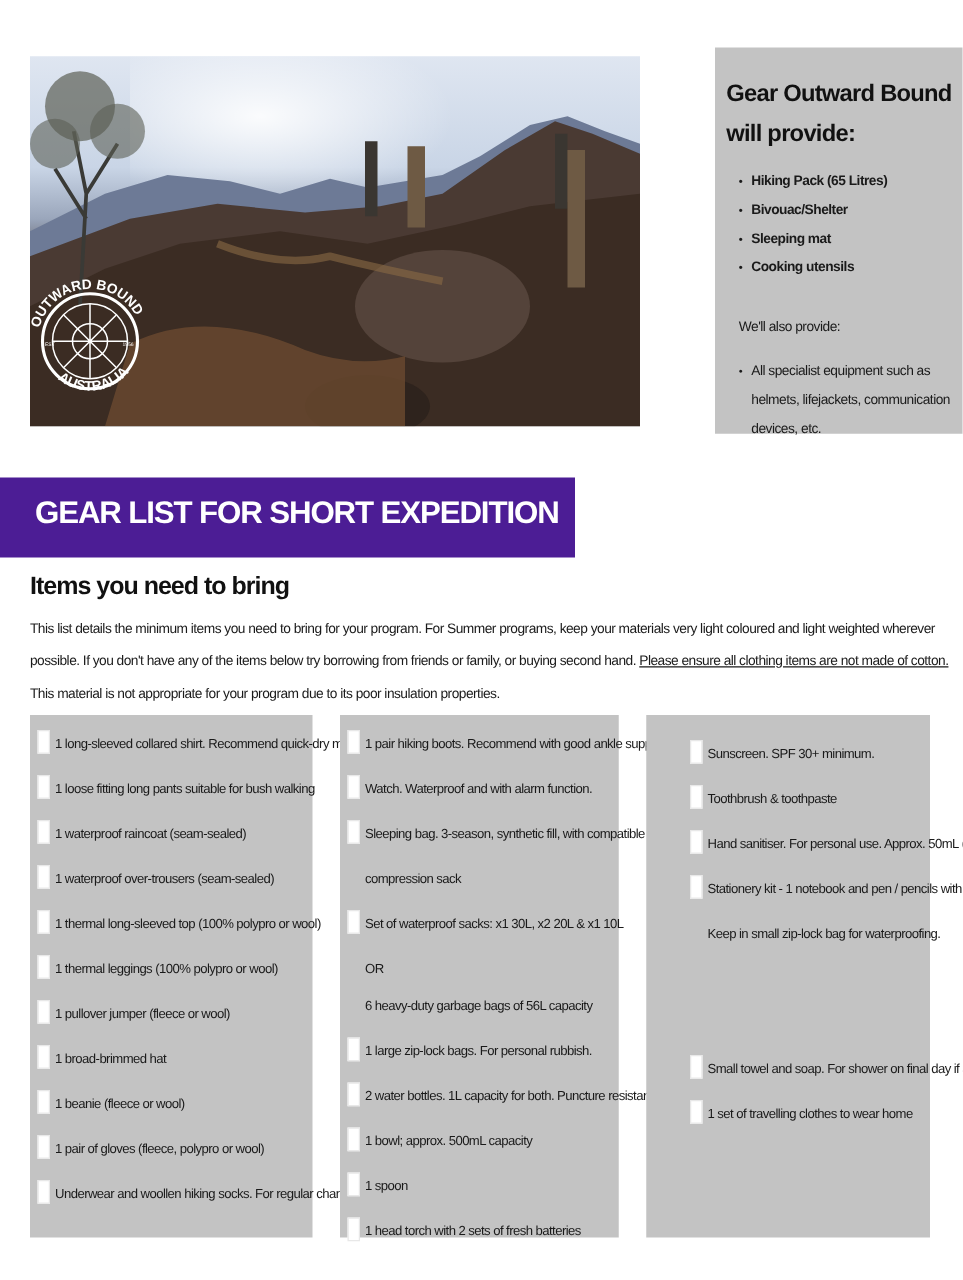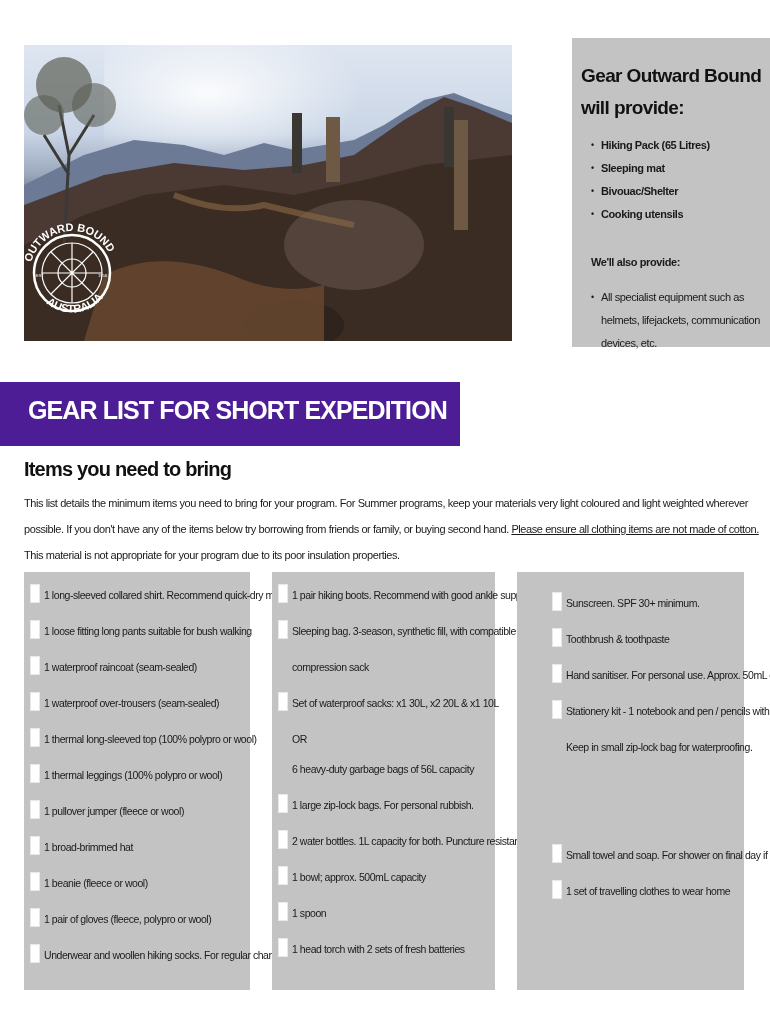--- a/index.html
+++ b/index.html
@@ -12,21 +12,21 @@
   .hero .sky-glow { position: absolute; left: 80px; top: 0; width: 260px; height: 120px;
           background: radial-gradient(ellipse at 40% 40%, rgba(255,255,255,0.9), rgba(255,255,255,0) 70%); }
   .hero svg { position: absolute; left: 0; top: 0; }
 
   
   .provide-panel { position: absolute; left: 572px; top: 38px; width: 205px; height: 309px; background: #c3c3c3; padding: 22px 10px 0 9px; }
   .provide-title { font-size: 19px; font-weight: bold; line-height: 32px; letter-spacing: -0.6px; color: #111; }
   .provide-list { list-style: none; margin-top: 10px; margin-left: 10px; font-weight: bold; }
   .provide-list li { font-size: 11px; line-height: 23px; letter-spacing: -0.4px; position: relative; padding-left: 10px; }
   .provide-list li::before { content: "•"; position: absolute; left: 0; font-size: 9px; }
-  .also-label { font-size: 11px; letter-spacing: -0.4px; margin-top: 30px; margin-left: 10px; font-weight: bold; }
+  .also-label { font-size: 11px; letter-spacing: -0.4px; margin-top: 30px; margin-left: 10px; }
   .also-list { list-style: none; margin-top: 18px; margin-left: 10px; }
   .also-list li { font-size: 11px; line-height: 23px; letter-spacing: -0.4px; position: relative; padding-left: 10px; }
   .also-list li::before { content: "•"; position: absolute; left: 0; font-size: 9px; }
 
   
   .title-bar { position: absolute; left: 0; top: 382px; width: 460px; height: 64px; background: #4c1d95; padding: 14px 0 0 28px; }
   .title-bar h1 { color: #fff; font-size: 25px; font-weight: bold; letter-spacing: -0.9px; }
 
   .section-heading { position: absolute; left: 24px; top: 458px; font-size: 20px; font-weight: bold; letter-spacing: -0.8px; color: #111; }
 
@@ -87,22 +87,22 @@
       <text x="12" y="232" font-size="4" fill="#ffffff" font-family="Liberation Sans, sans-serif">EST</text>
       <text x="74" y="232" font-size="4" fill="#ffffff" font-family="Liberation Sans, sans-serif">1956</text>
     </g>
   </svg>
 </div>
 
 <div class="provide-panel">
   <div class="provide-title">Gear Outward Bound will provide:</div>
   <ul class="provide-list">
     <li>Hiking Pack (65 Litres)</li>
+    <li>Bivouac/Shelter</li>
     <li>Sleeping mat</li>
-    <li>Bivouac/Shelter</li>
     <li>Cooking utensils</li>
   </ul>
   <div class="also-label">We'll also provide:</div>
   <ul class="also-list">
     <li>All specialist equipment such as helmets, lifejackets, communication devices, etc.</li>
   </ul>
 </div>
 
 <div class="title-bar">
   <h1>GEAR LIST FOR SHORT EXPEDITION</h1>
@@ -159,20 +159,24 @@
     </div>
 </div>
 
 <div class="col col-mid">
   <div class="item">
       <div class="checkbox"></div>
       <span class="item-text">1 pair hiking boots. Recommend with good ankle support.</span>
     </div>
   <div class="item">
       <div class="checkbox"></div>
+      <span class="item-text">Watch. Waterproof and with alarm function.</span>
+    </div>
+  <div class="item">
+      <div class="checkbox"></div>
       <span class="item-text">Sleeping bag. 3-season, synthetic fill, with compatible</span>
     </div>
   <div class="item no-box">
       <span class="item-text">compression sack</span>
     </div>
   <div class="item">
       <div class="checkbox"></div>
       <span class="item-text">Set of waterproof sacks: x1 30L, x2 20L &amp; x1 10L</span>
     </div>
   <div class="item no-box" style="height:30px">

